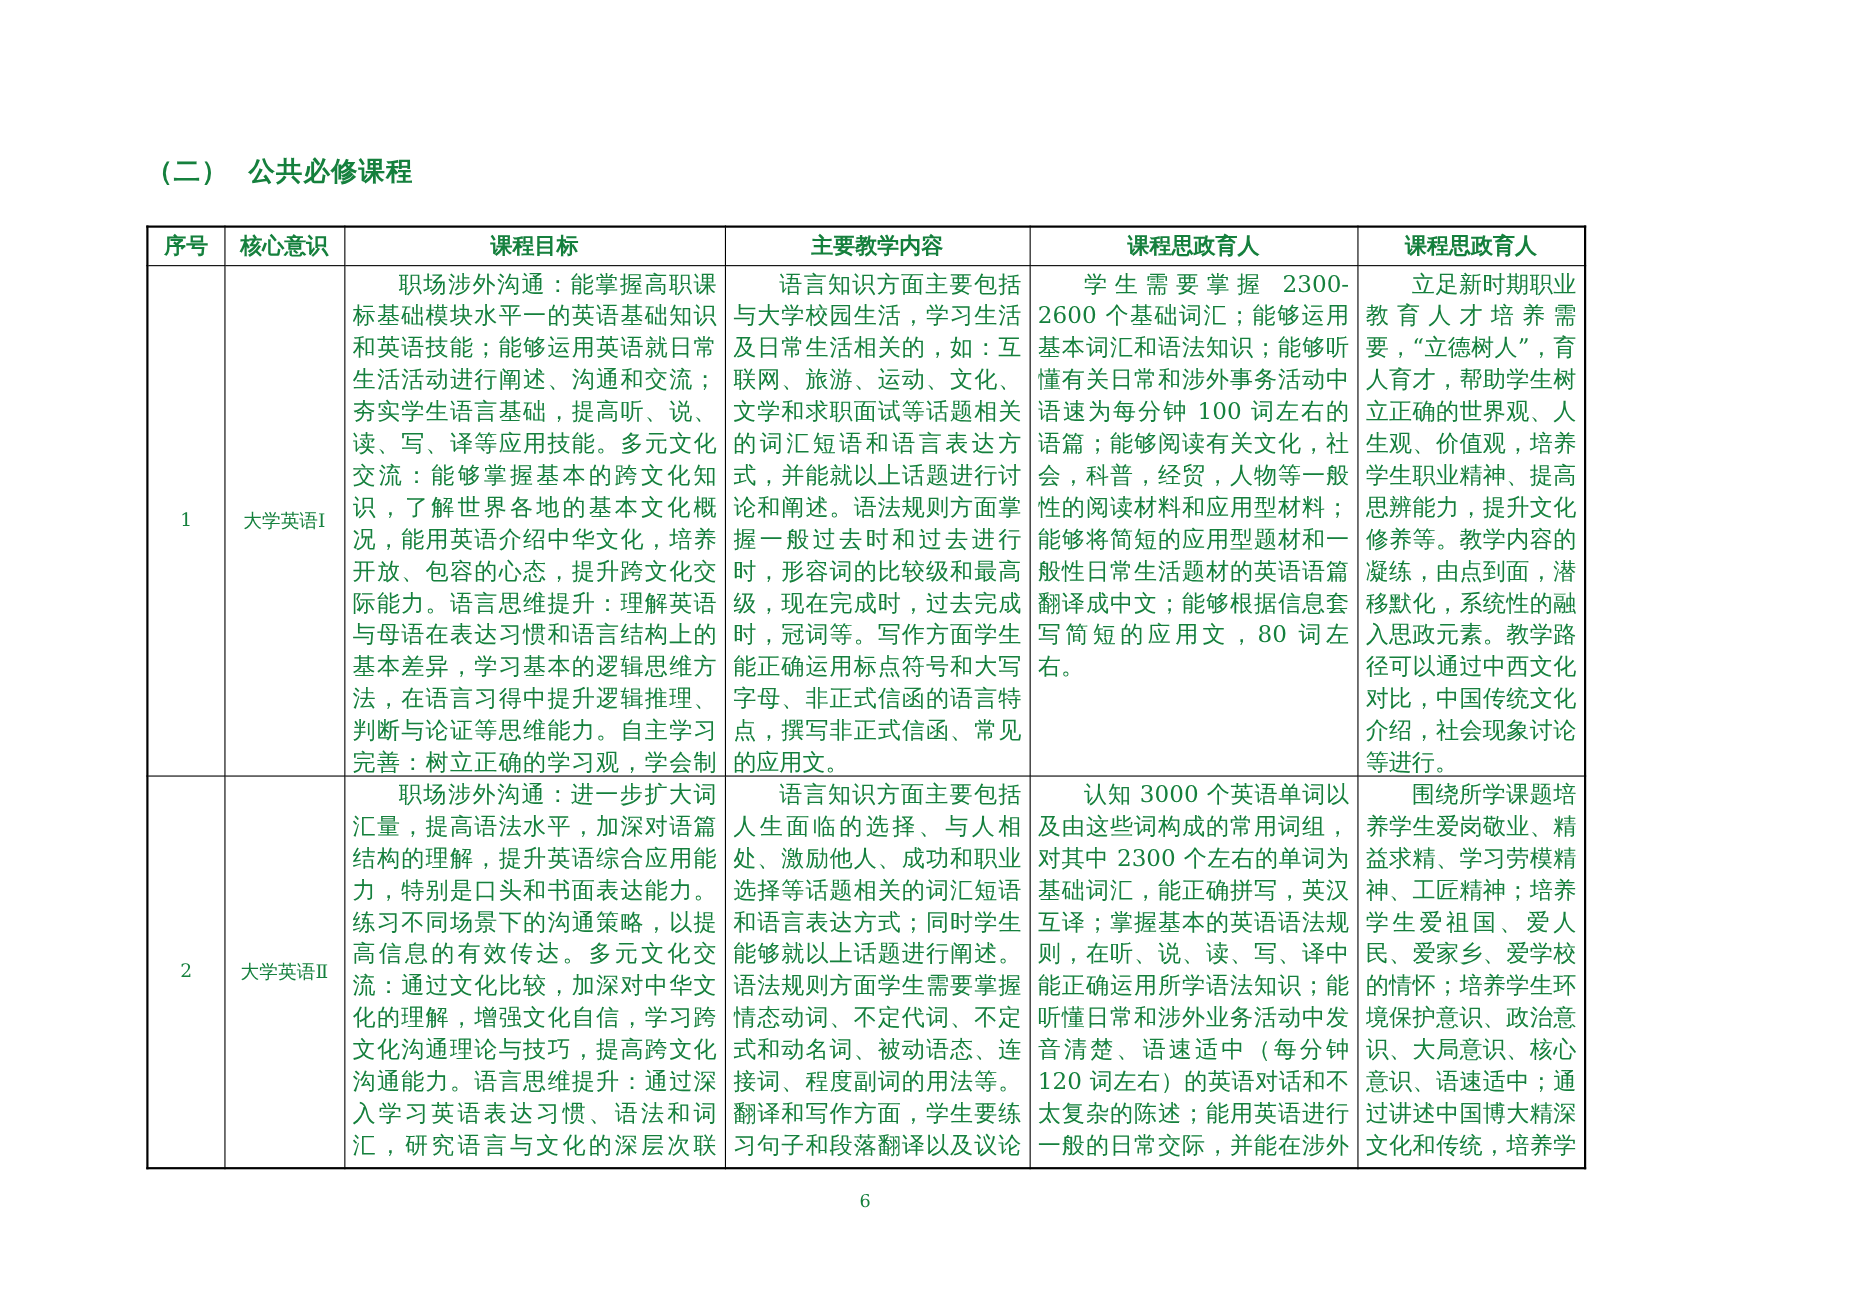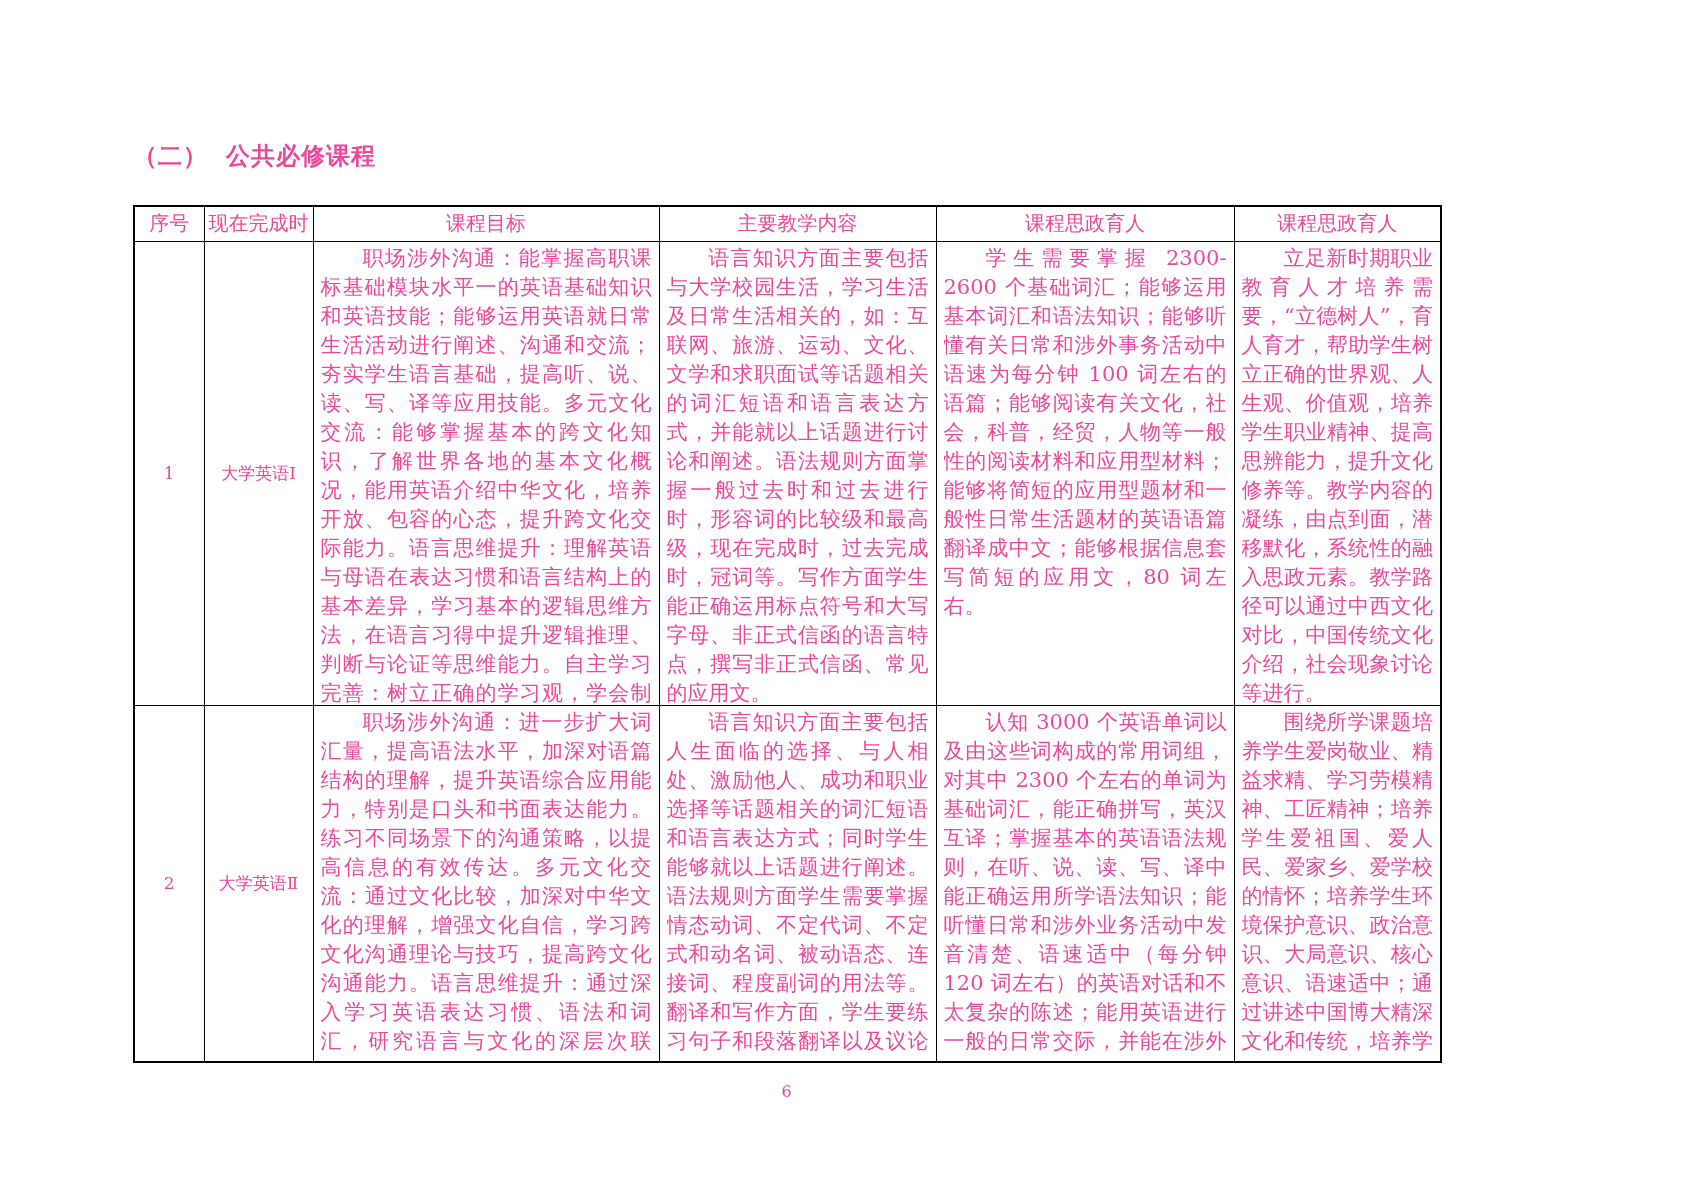--- a/index.html
+++ b/index.html
@@ -1,21 +1,21 @@
 <!DOCTYPE html>
 <html><head>
 <meta charset="utf-8">
 <style>
   html, body { margin: 0; padding: 0; background: #ffffff; }
   .page {
     position: relative;
     width: 1684px;
     height: 1191px;
     background: #ffffff;
-    color: #ec4899;
+    color: #15803d;
     font-family: "DejaVu Serif", serif;
     overflow: hidden;
   }
   .heading {
     position: absolute;
     left: 133px;
     top: 140px;
     font-family: "DejaVu Sans", sans-serif;
     font-weight: bold;
     font-size: 24px;
@@ -31,21 +31,21 @@
     border-collapse: collapse;
     table-layout: fixed;
     border: 2px solid #000;
   }
   .course-table th, .course-table td {
     border: 1px solid #000;
     box-sizing: border-box;
   }
   .course-table th {
     font-family: "DejaVu Sans", sans-serif;
-    font-weight: normal;
+    font-weight: bold;
     font-size: 20px;
     height: 35px;
     text-align: center;
     vertical-align: middle;
     padding: 0;
   }
   tr.row-1 { height: 463px; }
   tr.row-2 { height: 357px; }
   td.center-cell {
     text-align: center;
@@ -91,21 +91,21 @@
       <col style="width:70px">
       <col style="width:109px">
       <col style="width:346px">
       <col style="width:277px">
       <col style="width:298px">
       <col style="width:207px">
     </colgroup>
     <thead>
       <tr>
         <th>序号</th>
-        <th>现在完成时</th>
+        <th>核心意识</th>
         <th>课程目标</th>
         <th>主要教学内容</th>
         <th>课程思政育人</th>
         <th>课程思政育人</th>
       </tr>
     </thead>
     <tbody>
       <tr class="row-1">
         <td class="center-cell">1</td>
         <td class="center-cell">大学英语Ⅰ</td>

